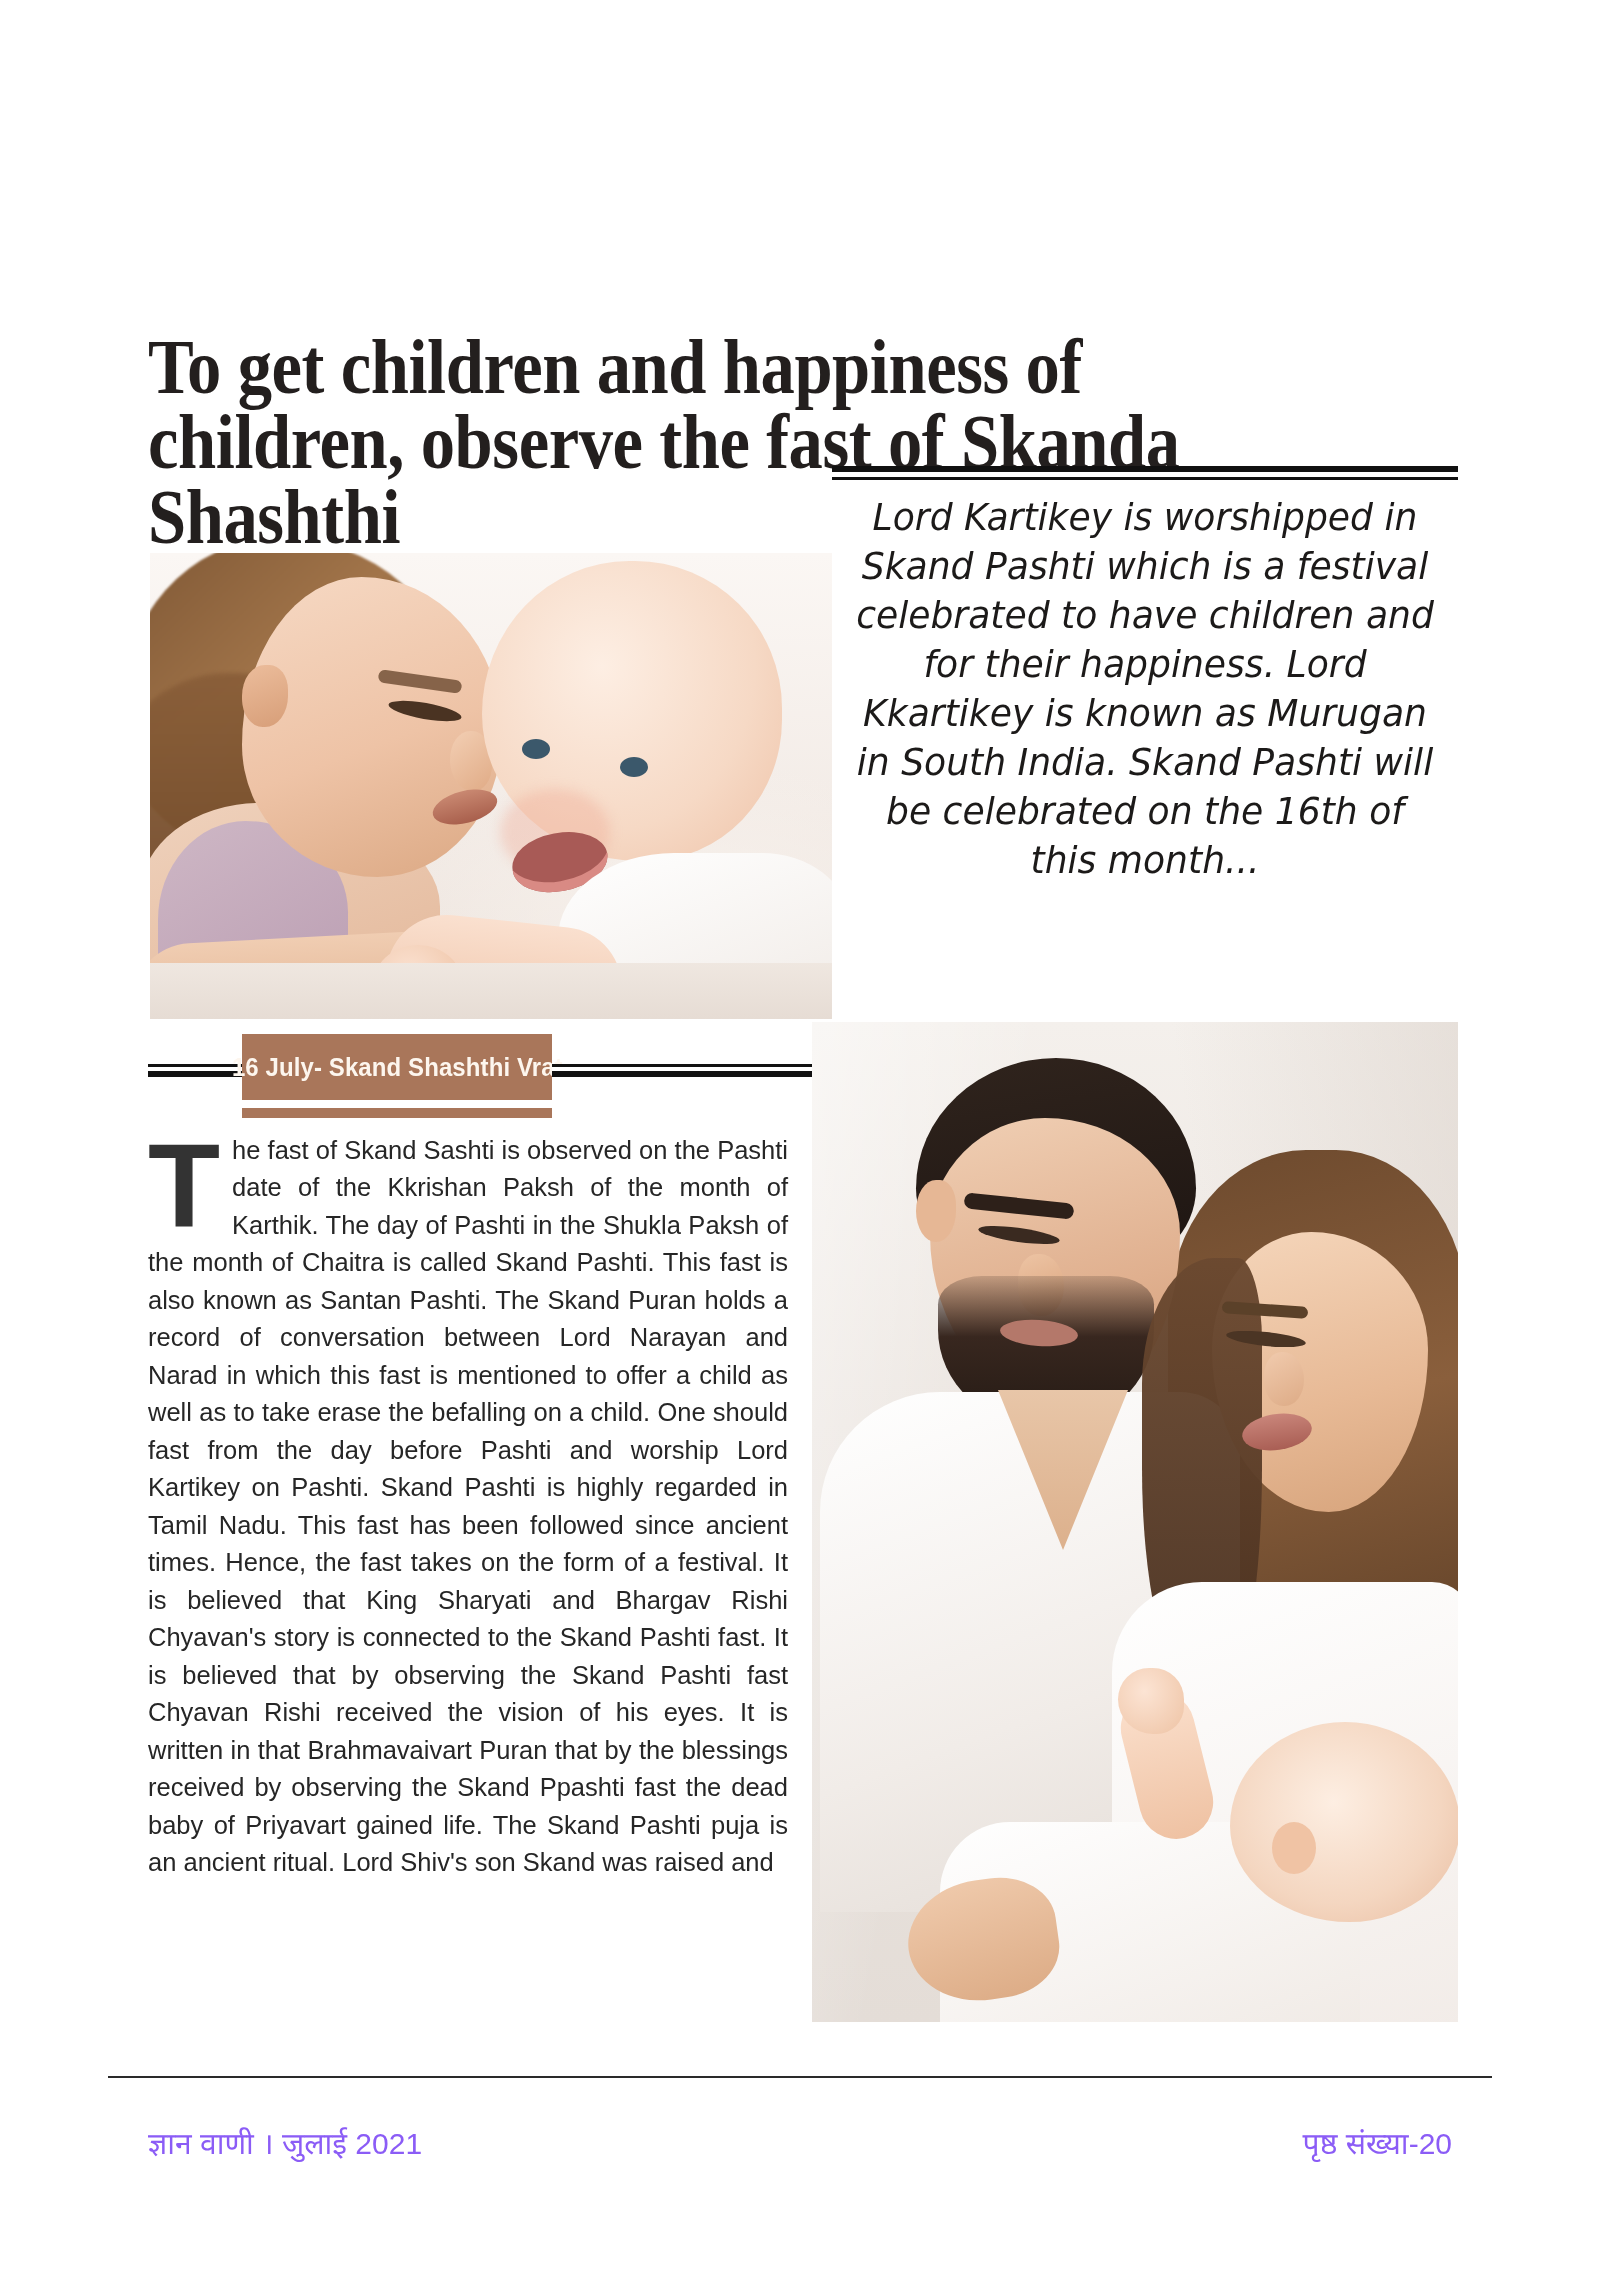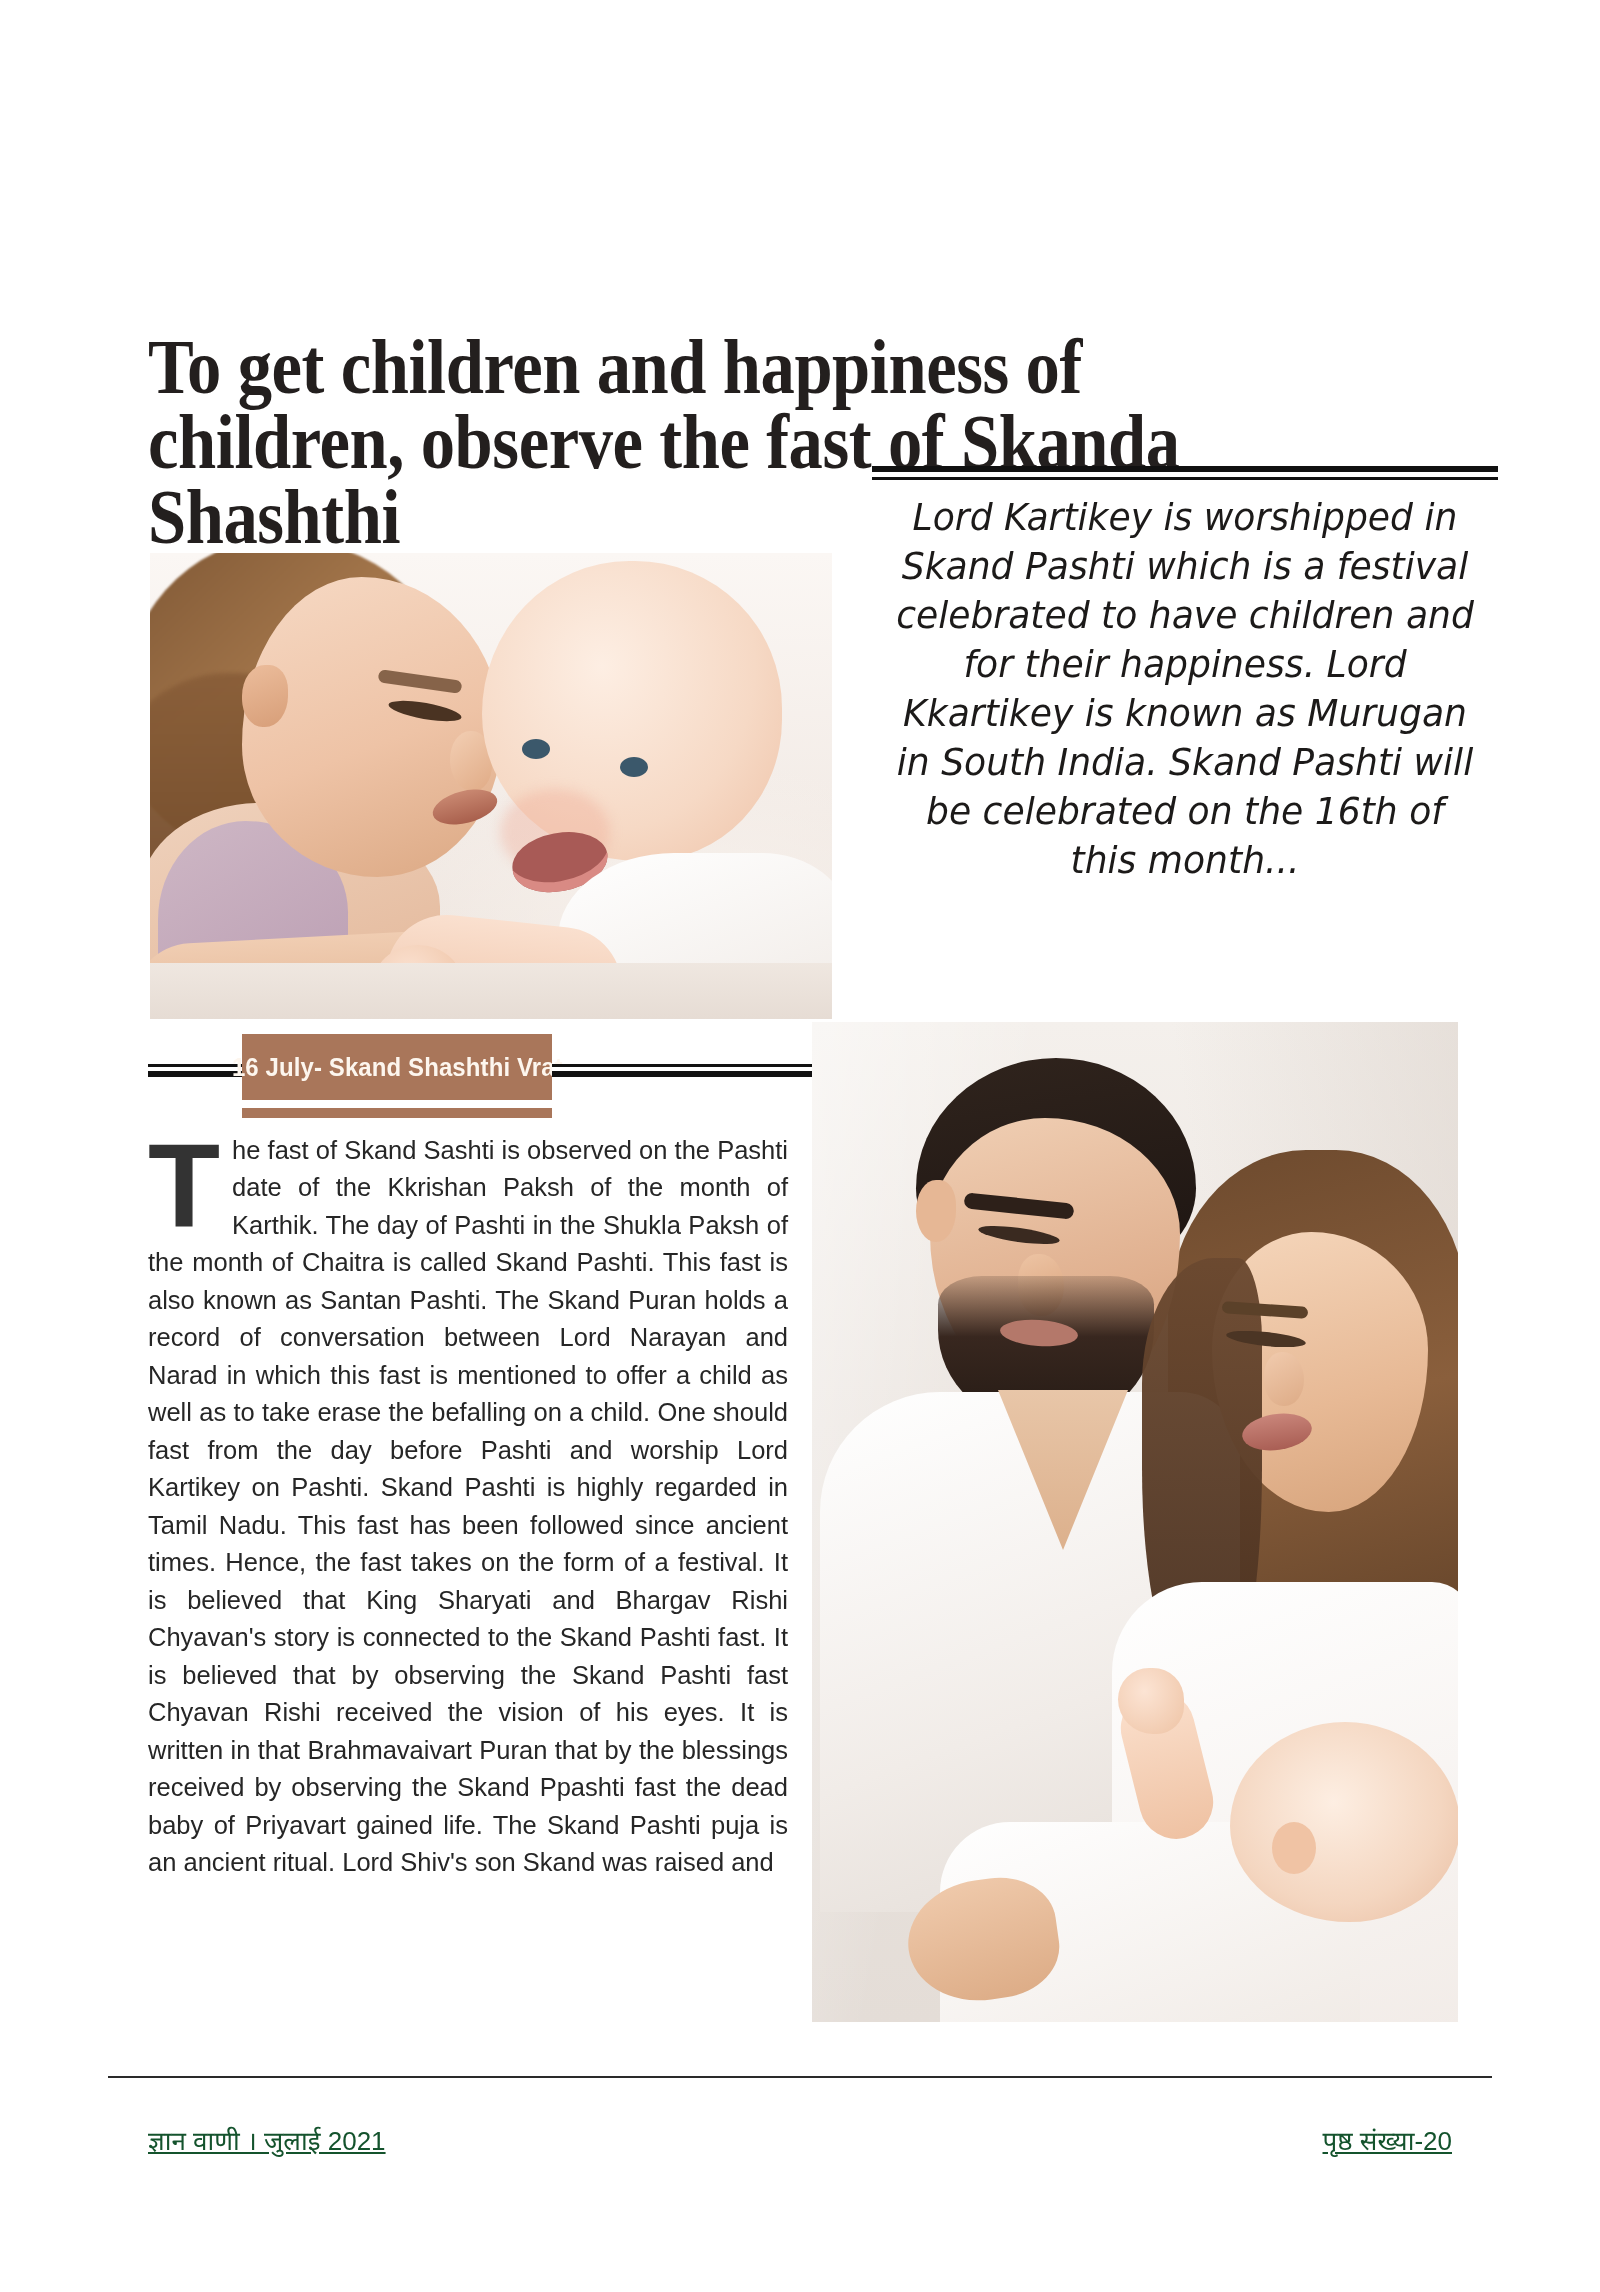--- a/index.html
+++ b/index.html
@@ -80,21 +80,20 @@
     transform: scaleX(0.88);
     transform-origin: left top;
   }
 
   
   .standfirst {
     position: absolute;
     left: 832px;
     top: 466px;
     width: 626px;
-    padding-left: 40px;
   }
   .rule-double-top {
     width: 100%;
   }
   .rule-thick {
     height: 6px;
     background: #111111;
     width: 100%;
   }
   .rule-gap {
@@ -590,24 +589,23 @@
   .footer {
     position: absolute;
     left: 148px;
     right: 148px;
     top: 2122px;
     display: flex;
     align-items: center;
     justify-content: space-between;
   }
   .footer-left, .footer-right {
-    font-size: 26px;
-    color: #14532d;
+    font-size: 30px;
+    color: #8b5cf6;
     white-space: nowrap;
-    text-decoration: underline;
   }
 </style>
 </head>
 <body>
 
 <div class="page">
 
 
   <h1 class="headline">To get children and happiness of children, observe the fast of Skanda Shashthi</h1>
 

